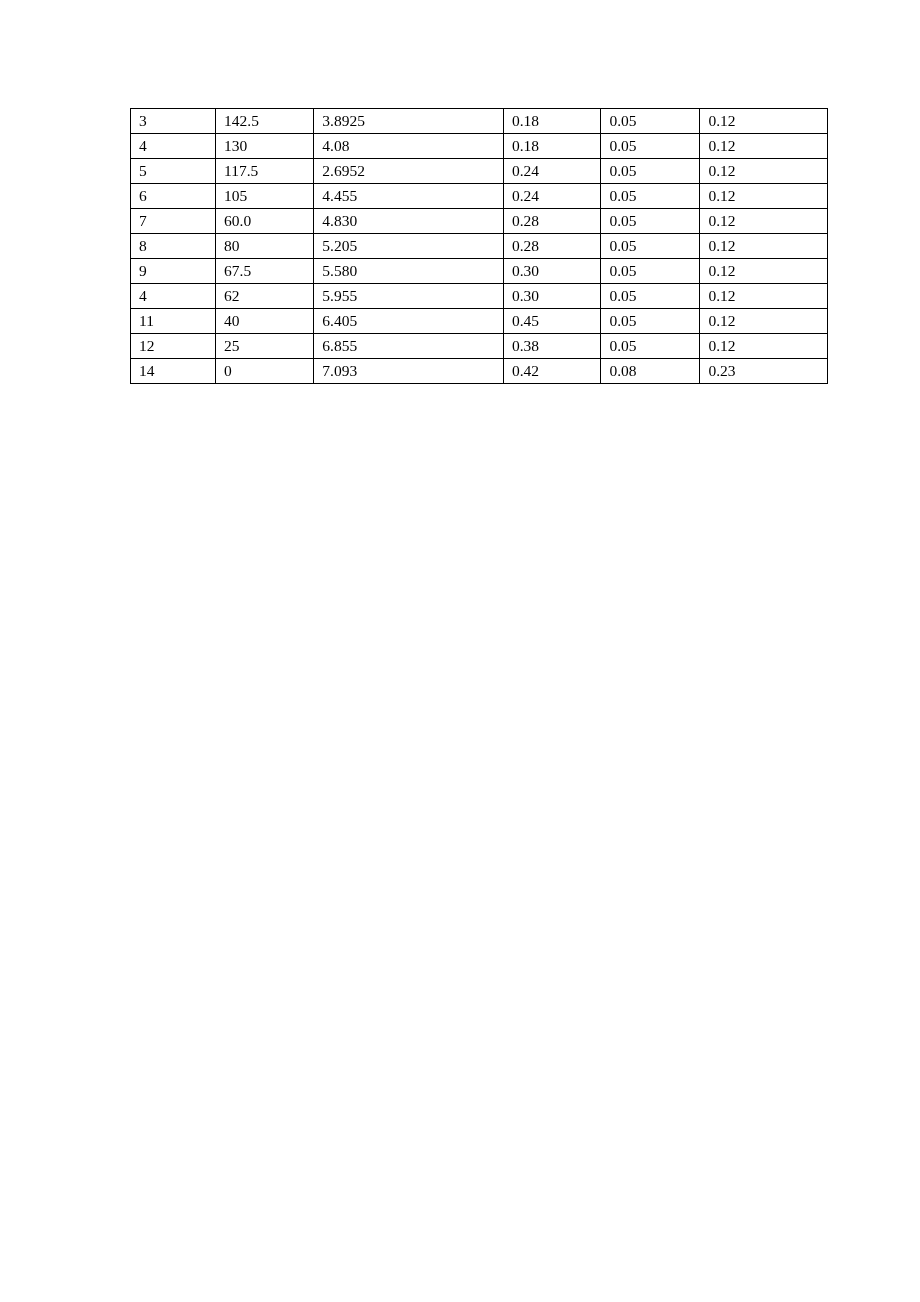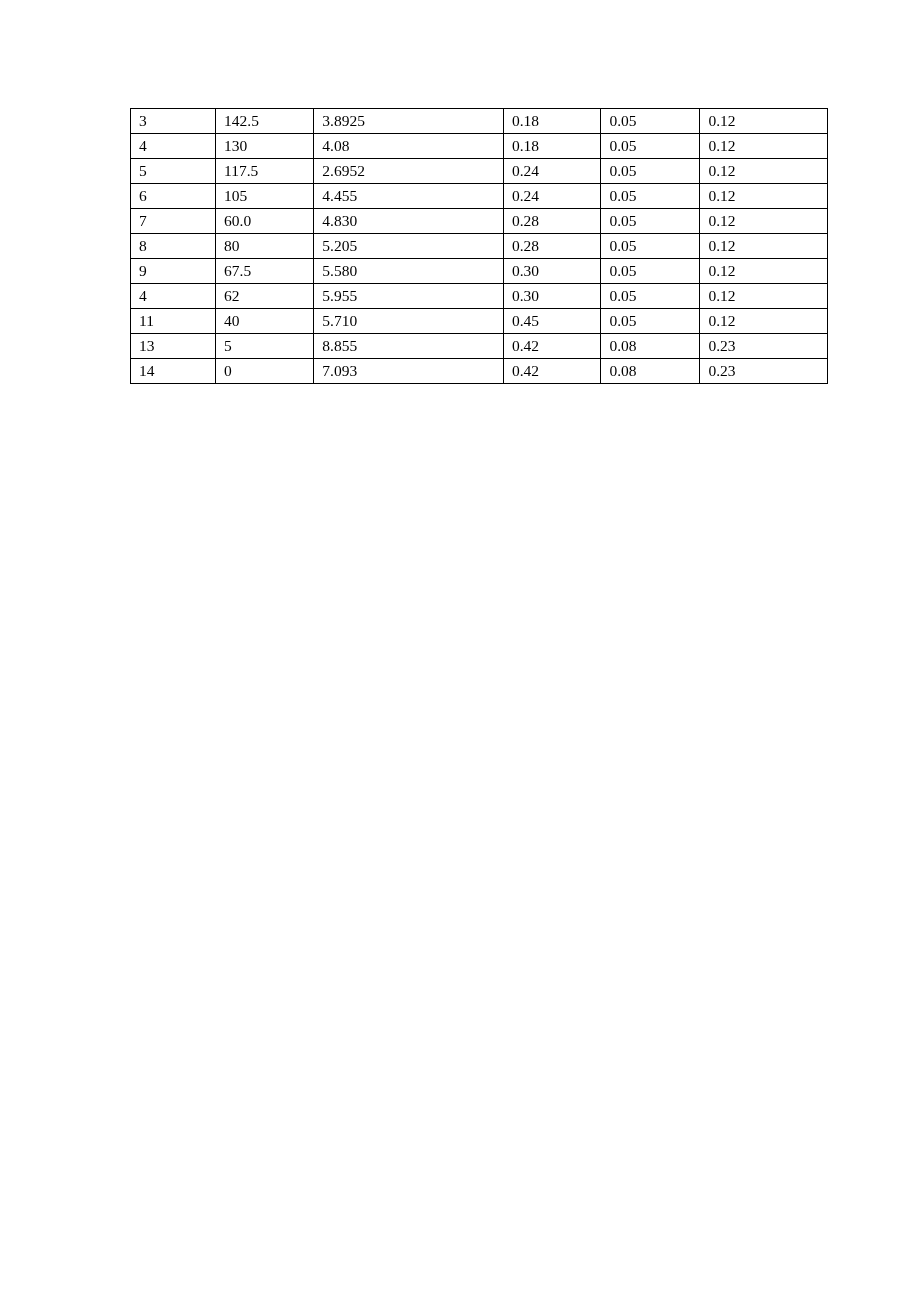--- a/index.html
+++ b/index.html
@@ -125,32 +125,32 @@
         <td>4</td>
         <td>62</td>
         <td>5.955</td>
         <td>0.30</td>
         <td>0.05</td>
         <td>0.12</td>
       </tr>
       <tr>
         <td>11</td>
         <td>40</td>
-        <td>5.710</td>
+        <td>6.405</td>
         <td>0.45</td>
         <td>0.05</td>
         <td>0.12</td>
       </tr>
       <tr>
-        <td>13</td>
-        <td>5</td>
-        <td>8.855</td>
-        <td>0.42</td>
-        <td>0.08</td>
-        <td>0.23</td>
+        <td>12</td>
+        <td>25</td>
+        <td>6.855</td>
+        <td>0.38</td>
+        <td>0.05</td>
+        <td>0.12</td>
       </tr>
       <tr>
         <td>14</td>
         <td>0</td>
         <td>7.093</td>
         <td>0.42</td>
         <td>0.08</td>
         <td>0.23</td>
       </tr>
     </tbody>

